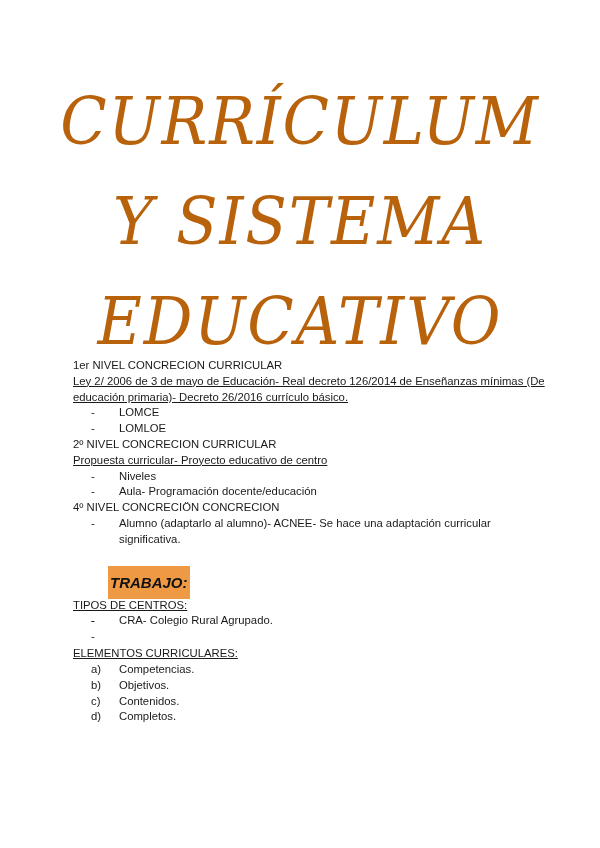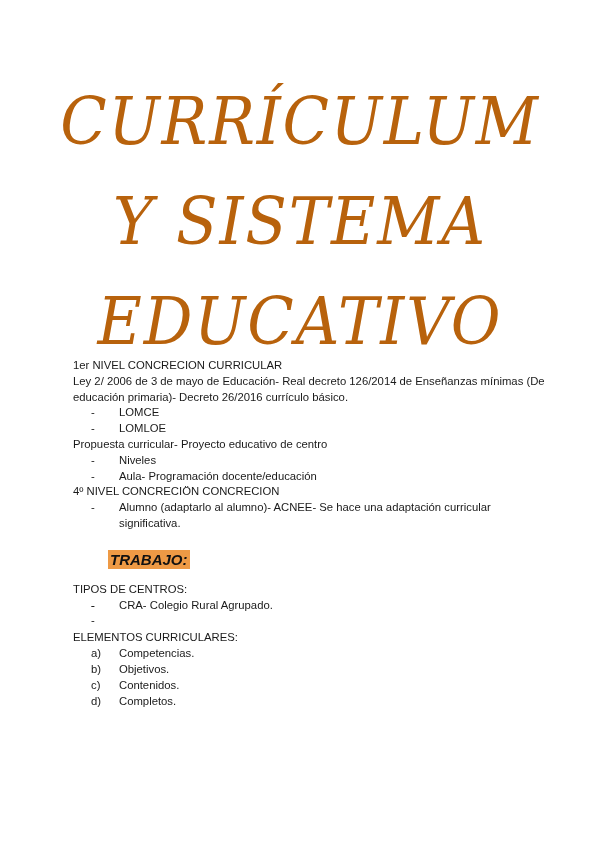--- a/index.html
+++ b/index.html
@@ -47,20 +47,21 @@
       width: 480px;
       font-size: 11.3px;
       line-height: 15.8px;
       color: #1a1a1a;
     }
     .heading {
       display: block;
     }
     .para {
       display: block;
+      text-decoration: underline;
     }
     ul.dash {
       list-style: none;
       margin: 0;
       padding: 0;
     }
     ul.dash li {
       position: relative;
       padding-left: 46px;
     }
@@ -88,21 +89,21 @@
       padding-left: 35px;
       height: 22px;
     }
     .trabajo {
       display: inline-block;
       background: #EE9A45;
       font-weight: bold;
       font-style: italic;
       font-size: 15px;
       line-height: 19px;
-      padding: 0 2px;
+      padding: 7px 2px;
       color: #111111;
     }
     .gap-sm { height: 10px; }
     .gap-md { height: 17px; }
   </style>
 </head>
 <body>
 
 <div class="page">
 
@@ -120,20 +121,21 @@
       <li>
         <span class="bullet">-</span>
         <span>LOMCE</span>
       </li>
       <li>
         <span class="bullet">-</span>
         <span>LOMLOE</span>
       </li>
     </ul>
 
+    <span class="heading">2º NIVEL CONCRECION CURRICULAR</span>
     <span class="para">Propuesta curricular- Proyecto educativo de centro</span>
     <ul class="dash">
       <li>
         <span class="bullet">-</span>
         <span>Niveles</span>
       </li>
     </ul>
 
     <ul class="dash">
       <li>

